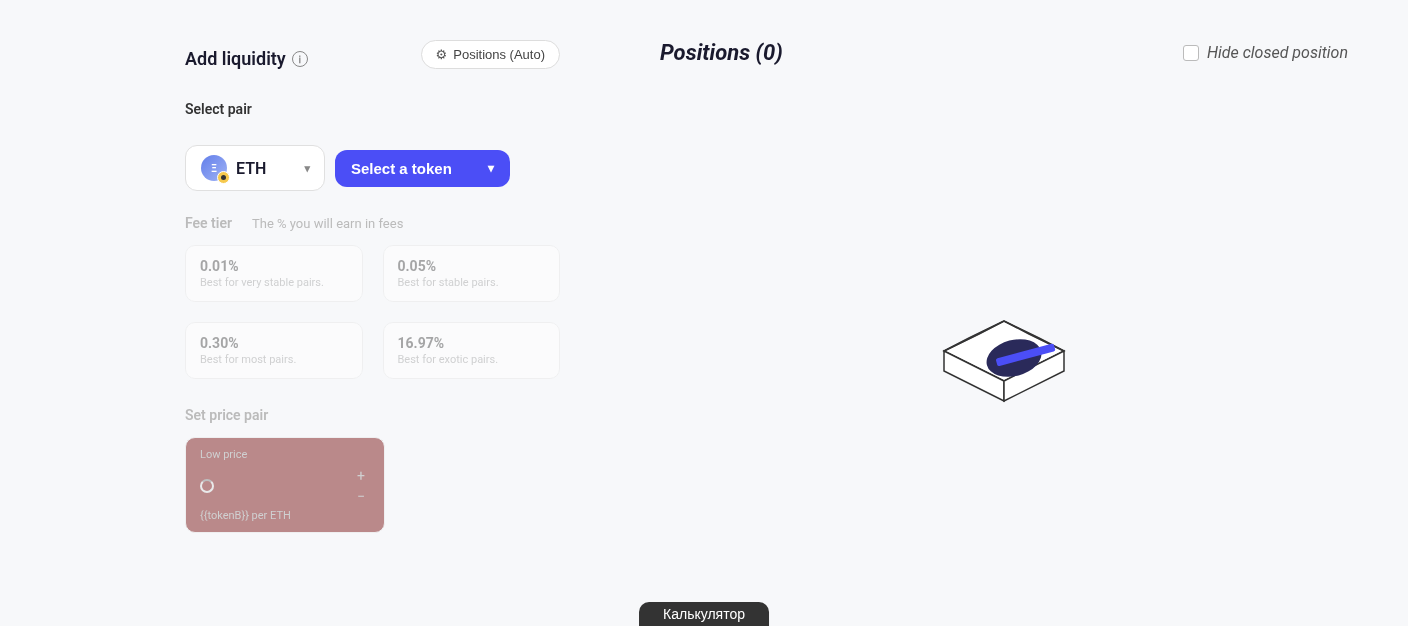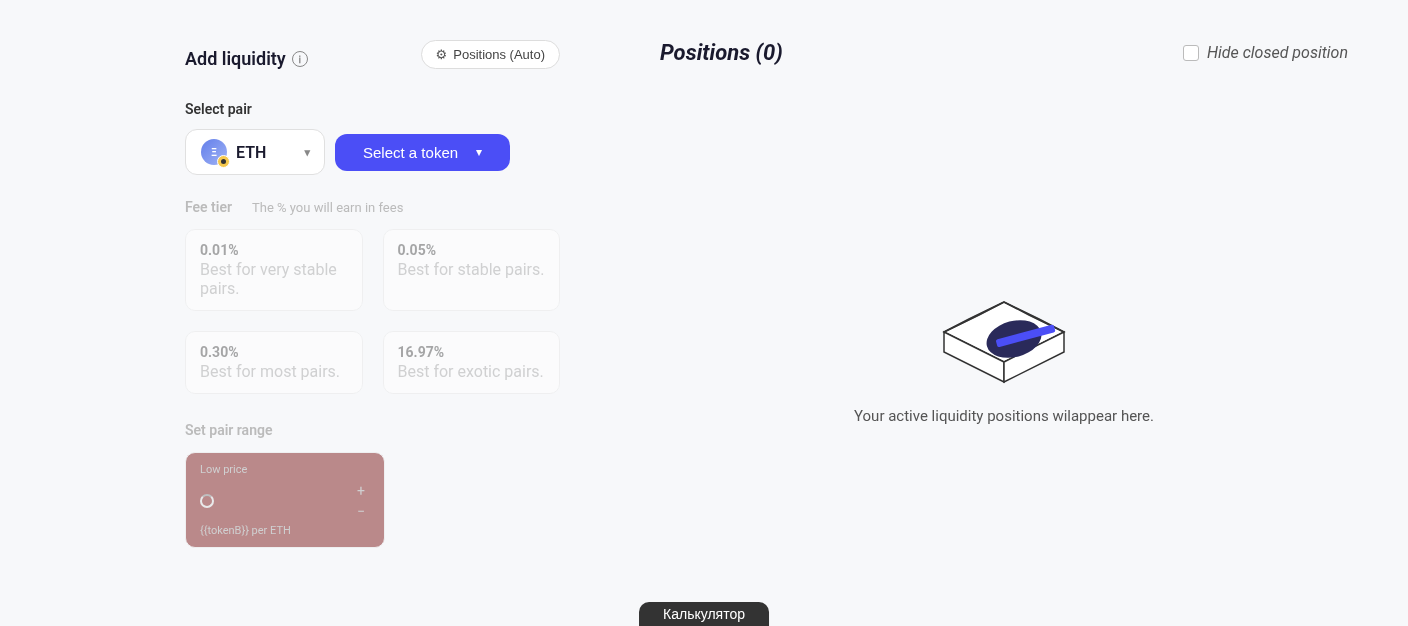--- a/index.html
+++ b/index.html
@@ -75,21 +75,21 @@
     .gear-icon {
       font-size: 13px;
       color: #555;
     }
 
     
     .section-label {
       font-size: 14px;
       font-weight: 600;
       color: #333;
-      margin-bottom: 12px;
+      margin-bottom: 28px;
     }
 
     .pair-row {
       display: flex;
       align-items: center;
       gap: 10px;
       margin-bottom: 24px;
     }
 
     .token-select-eth {
@@ -157,23 +157,23 @@
     }
 
     .select-token-btn {
       display: flex;
       align-items: center;
       gap: 8px;
       background: #4b4ef6;
       color: #fff;
       border: none;
       border-radius: 12px;
-      padding: 10px 28px;
+      padding: 10px 16px;
       font-size: 15px;
-      font-weight: 400;
+      font-weight: 700;
       cursor: pointer;
       min-width: 175px;
     }
 
     .select-token-btn .chevron-down {
       color: #fff;
       font-size: 12px;
     }
 
     
@@ -214,21 +214,21 @@
       opacity: 0.5;
     }
 
     .fee-card .fee-pct {
       font-size: 14px;
       font-weight: 700;
       color: #555;
     }
 
     .fee-card .fee-desc {
-      font-size: 16px;
+      font-size: 11px;
       color: #aaa;
       margin-top: 2px;
     }
 
     
     .price-range-section {
       margin-top: 4px;
     }
 
     .price-range-label {
@@ -433,21 +433,21 @@
           <div class="fee-desc">Best for most pairs.</div>
         </div>
         <div class="fee-card">
           <div class="fee-pct">16.97%</div>
           <div class="fee-desc">Best for exotic pairs.</div>
         </div>
       </div>
     </div>
 
     <div class="price-range-section">
-      <div class="price-range-label">Set pair range</div>
+      <div class="price-range-label">Set price pair</div>
       <div class="price-input-card">
         <div class="price-input-label">Low price</div>
         <div class="price-input-controls">
           <div class="price-value">
             <div class="price-spinner"></div>
           </div>
           <div class="price-stepper">
             <div class="stepper-btn">+</div>
             <div class="stepper-btn">−</div>
           </div>
@@ -480,21 +480,20 @@
 
         <polygon points="30,65 65,48 90,35 55,52" stroke="#333" stroke-width="1.5" fill="white"></polygon>
 
         <polygon points="150,65 115,48 90,35 125,52" stroke="#333" stroke-width="1.5" fill="white"></polygon>
 
         <ellipse cx="100" cy="72" rx="28" ry="18" fill="#2a2a5a" transform="rotate(-15, 100, 72)"></ellipse>
 
         <rect x="82" y="68" width="60" height="8" rx="2" fill="#4b4ef6" transform="rotate(-15, 100, 72)"></rect>
       </svg>
 
-      <div class="empty-text">Your active liquidity positions wilappear here.</div>
     </div>
 
   </div>
 
 </div>
 
 <button class="calculator-btn">
   <span>Калькулятор</span>
 </button>
 

